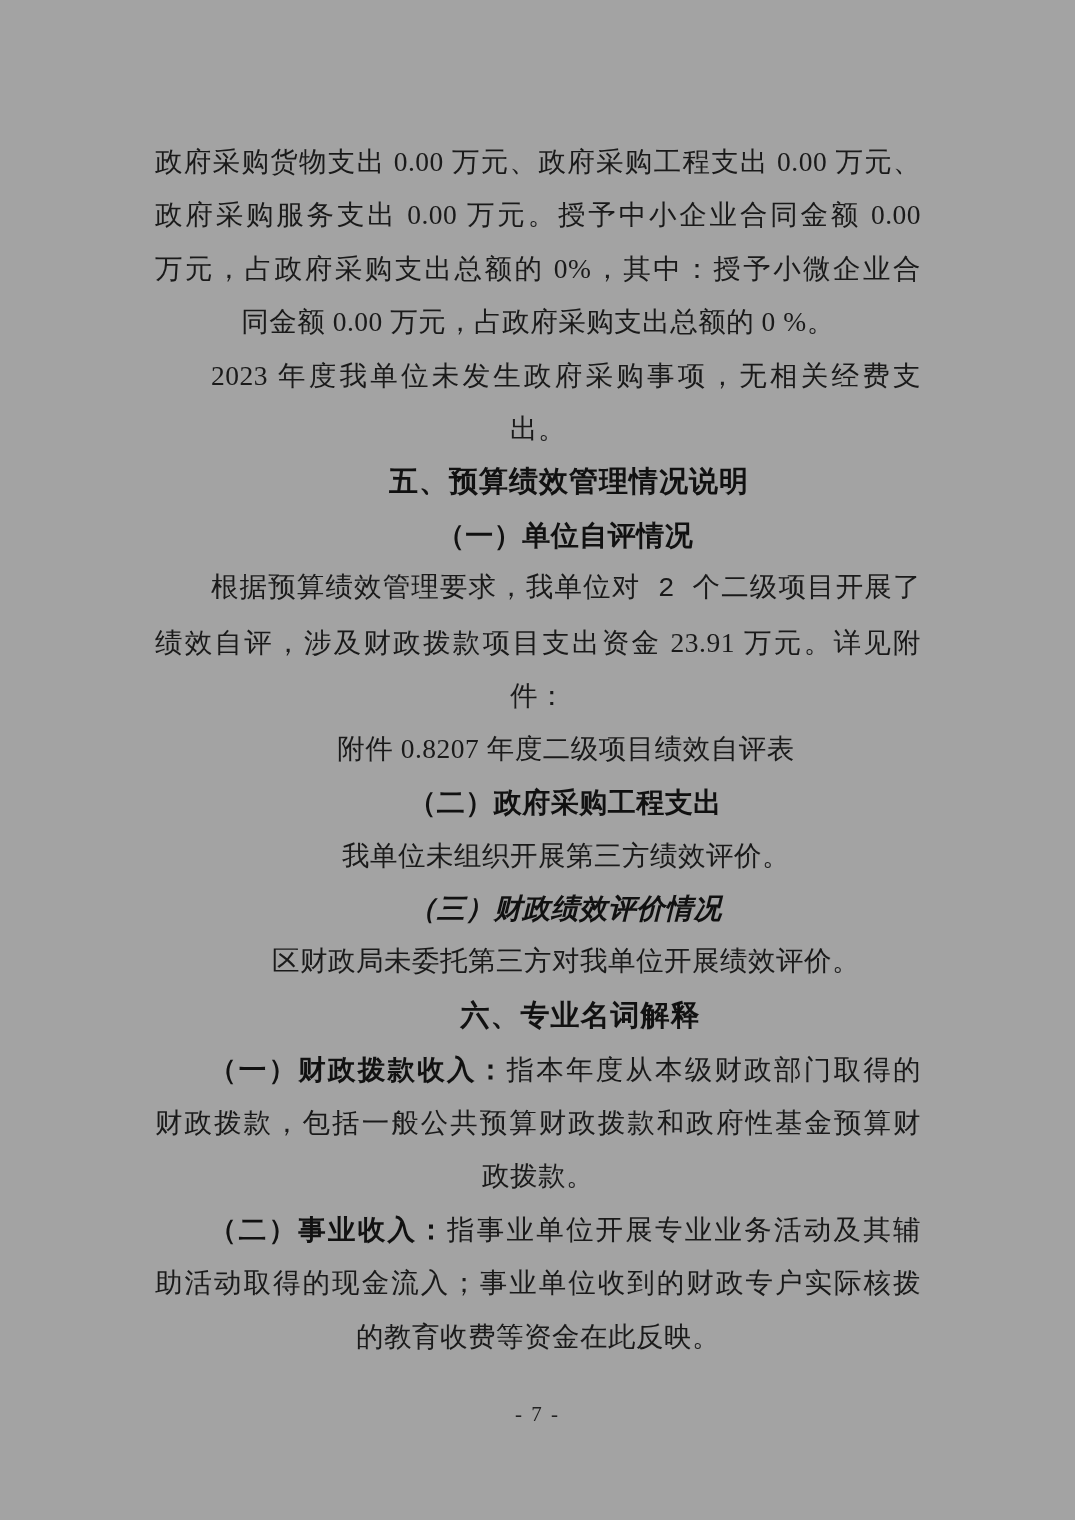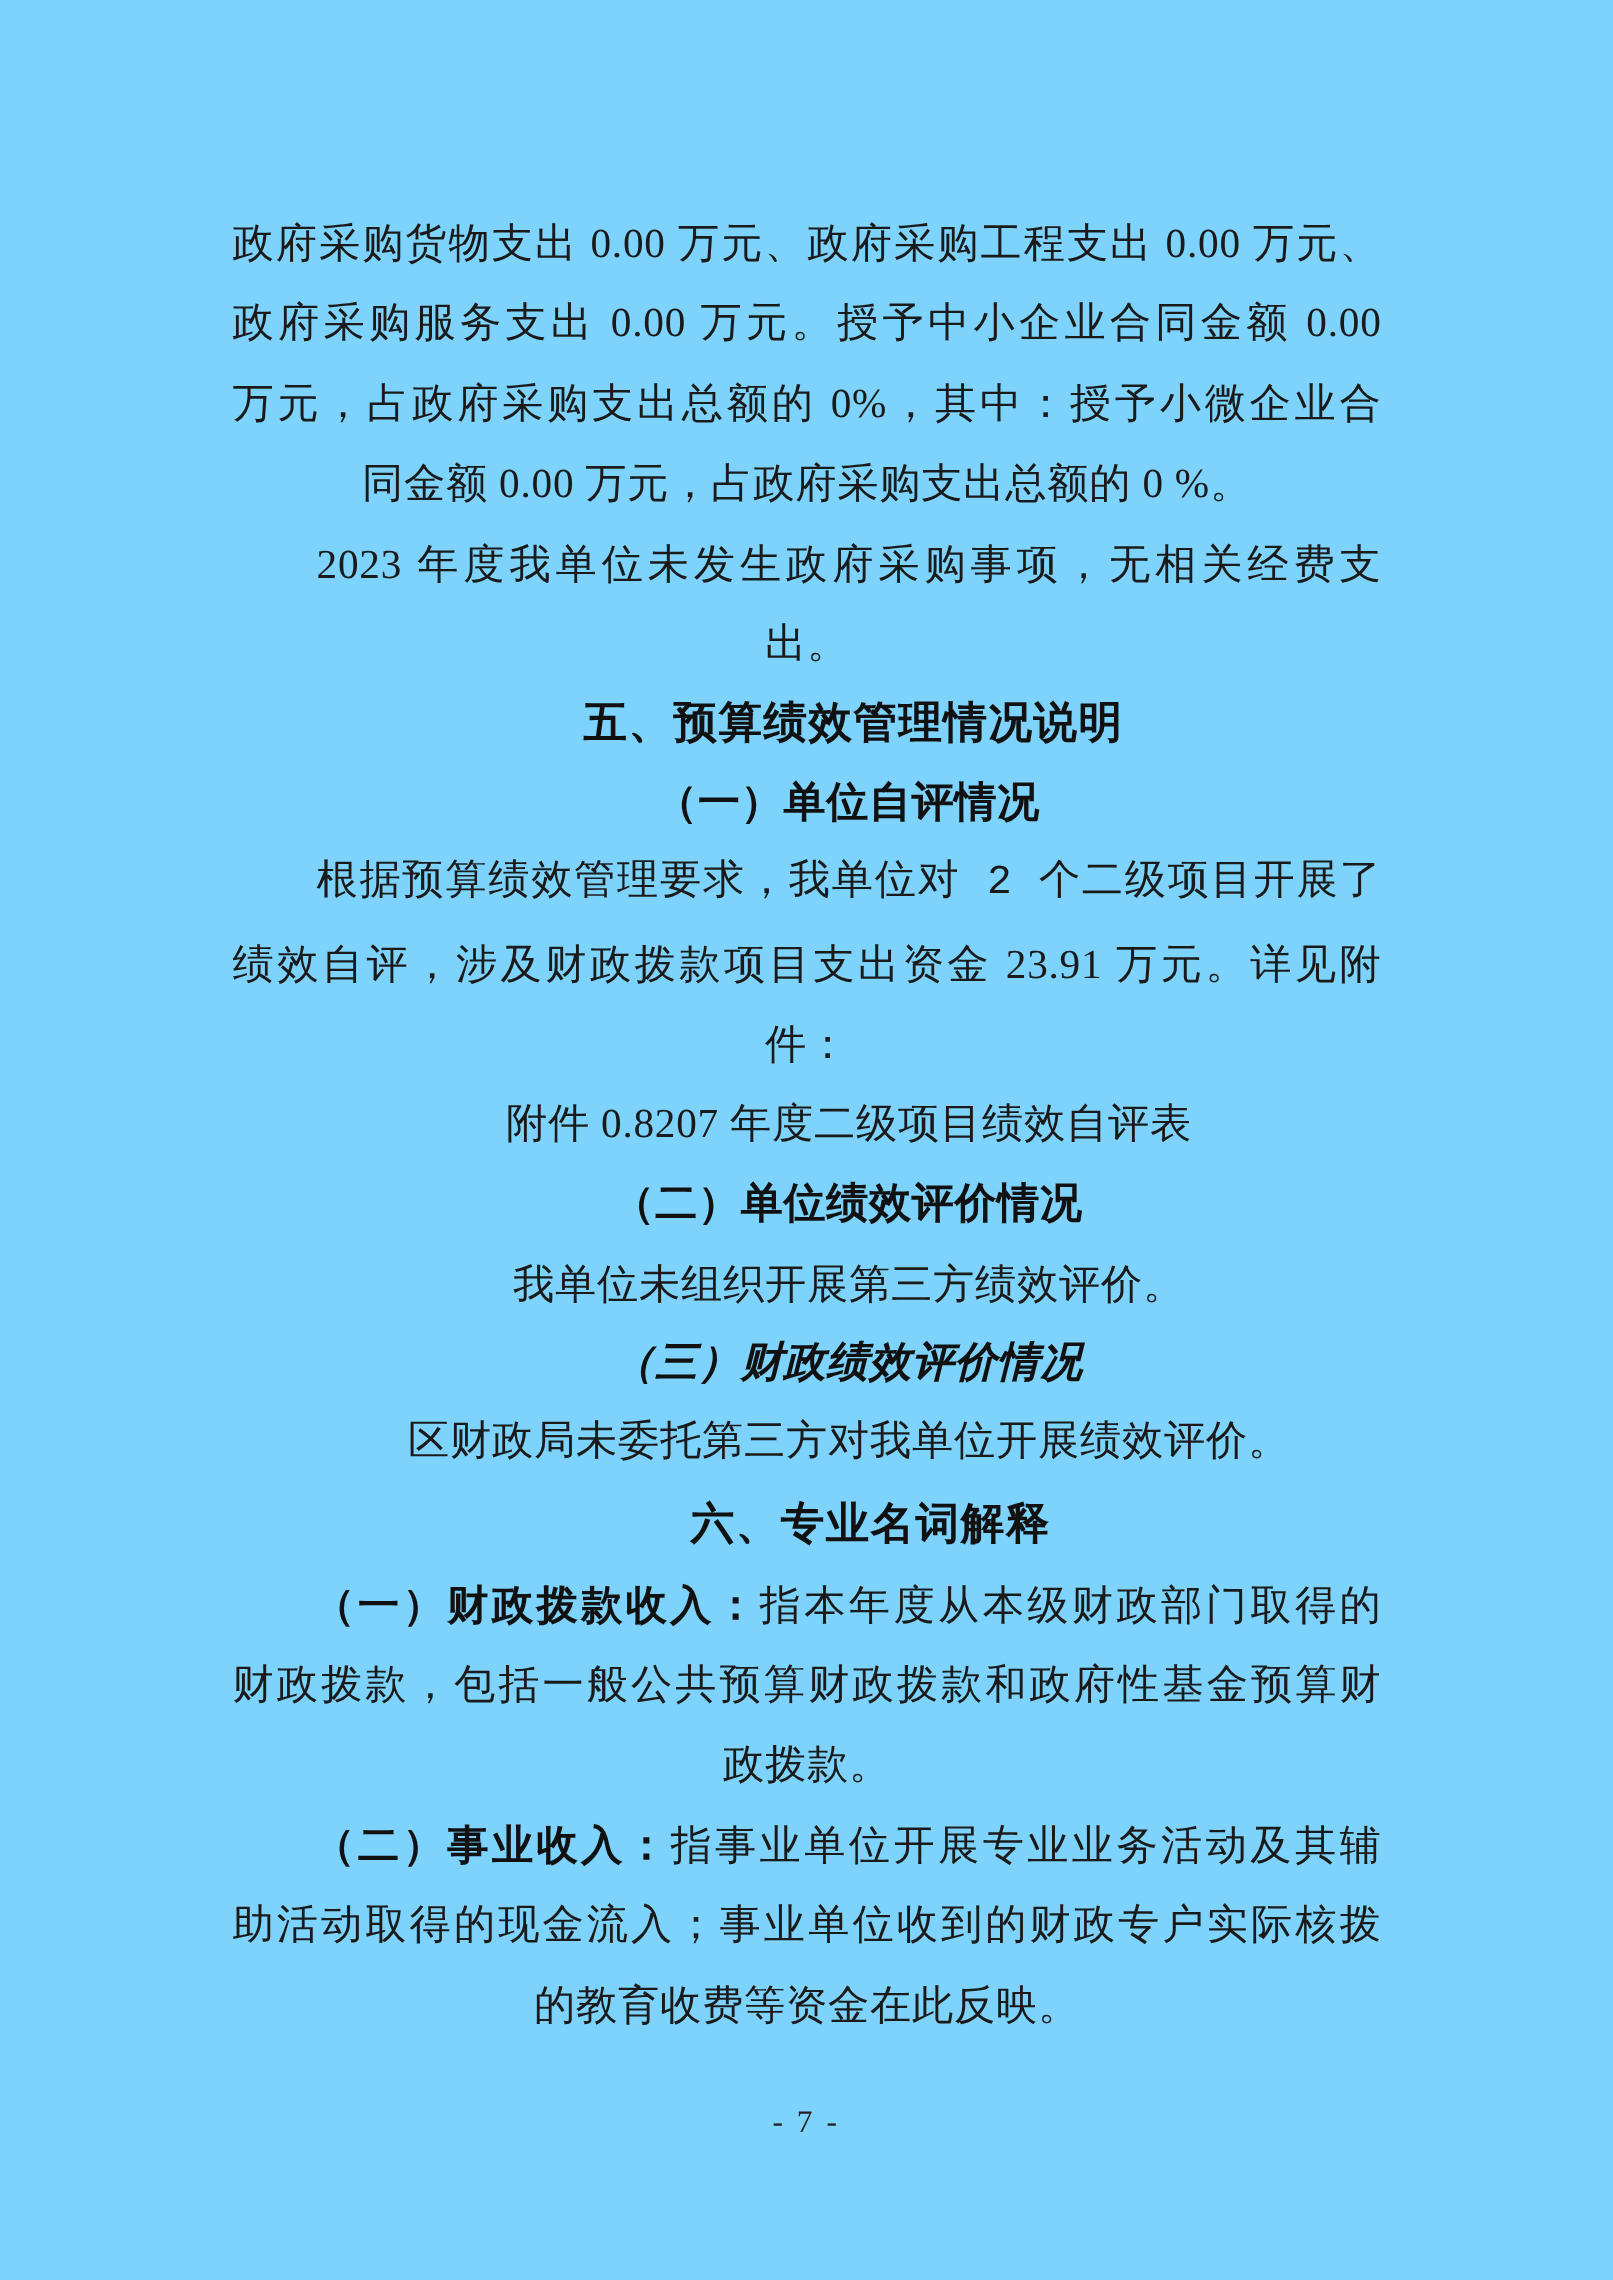--- a/index.html
+++ b/index.html
@@ -11,21 +11,21 @@
     height: 1520px;
     position: relative;
     background: #ffffff;
     font-family: "Liberation Serif", "DejaVu Serif", serif;
     color: #1a1a1a;
     overflow: hidden;
   }
   .page {
     position: absolute;
     inset: 0;
-    background: #7dd3fc;
+    background: #a3a3a3;
   }
   .text-block {
     position: absolute;
     left: 155px;
     top: 135px;
     width: 766px;
   }
   .line {
     height: 53.4px;
     line-height: 53.4px;
@@ -76,21 +76,21 @@
       <div class="line body fill" style="padding-left: 0px;">万元，占政府采购支出总额的 0%，其中：授予小微企业合</div>
       <div class="line body" style="padding-left: 0px;">同金额 0.00 万元，占政府采购支出总额的 0 %。</div>
       <div class="line body fill" style="padding-left: 56px;">2023 年度我单位未发生政府采购事项，无相关经费支</div>
       <div class="line body" style="padding-left: 0px;">出。</div>
       <div class="line h1" style="padding-left: 62px;">五、预算绩效管理情况说明</div>
       <div class="line h2" style="padding-left: 54px;">（一）单位自评情况</div>
       <div class="line body fill" style="padding-left: 56px; font-family: Liberation Mono, monospace;">根据预算绩效管理要求，我单位对 2 个二级项目开展了</div>
       <div class="line body fill" style="padding-left: 0px;">绩效自评，涉及财政拨款项目支出资金 23.91 万元。详见附</div>
       <div class="line body" style="padding-left: 0px;">件：</div>
       <div class="line body" style="padding-left: 56px;">附件 0.8207 年度二级项目绩效自评表</div>
-      <div class="line h2" style="padding-left: 54px;">（二）单位绩效评价情况</div>
+      <div class="line h2" style="padding-left: 54px;">（二）政府采购工程支出</div>
       <div class="line body" style="padding-left: 56px;">我单位未组织开展第三方绩效评价。</div>
       <div class="line h2" style="padding-left: 54px; font-style: italic;">（三）财政绩效评价情况</div>
       <div class="line body" style="padding-left: 56px; font-family: Liberation Mono, monospace;">区财政局未委托第三方对我单位开展绩效评价。</div>
       <div class="line h1" style="padding-left: 85px;">六、专业名词解释</div>
       <div class="line body fill" style="padding-left: 54px;"><span class="term-lead">（一）财政拨款收入：</span><span>指本年度从本级财政部门取得的</span></div>
       <div class="line body fill" style="padding-left: 0px;">财政拨款，包括一般公共预算财政拨款和政府性基金预算财</div>
       <div class="line body" style="padding-left: 0px;">政拨款。</div>
       <div class="line body fill" style="padding-left: 54px;"><span class="term-lead">（二）事业收入：</span><span>指事业单位开展专业业务活动及其辅</span></div>
       <div class="line body fill" style="padding-left: 0px;">助活动取得的现金流入；事业单位收到的财政专户实际核拨</div>
       <div class="line body" style="padding-left: 0px;">的教育收费等资金在此反映。</div>

